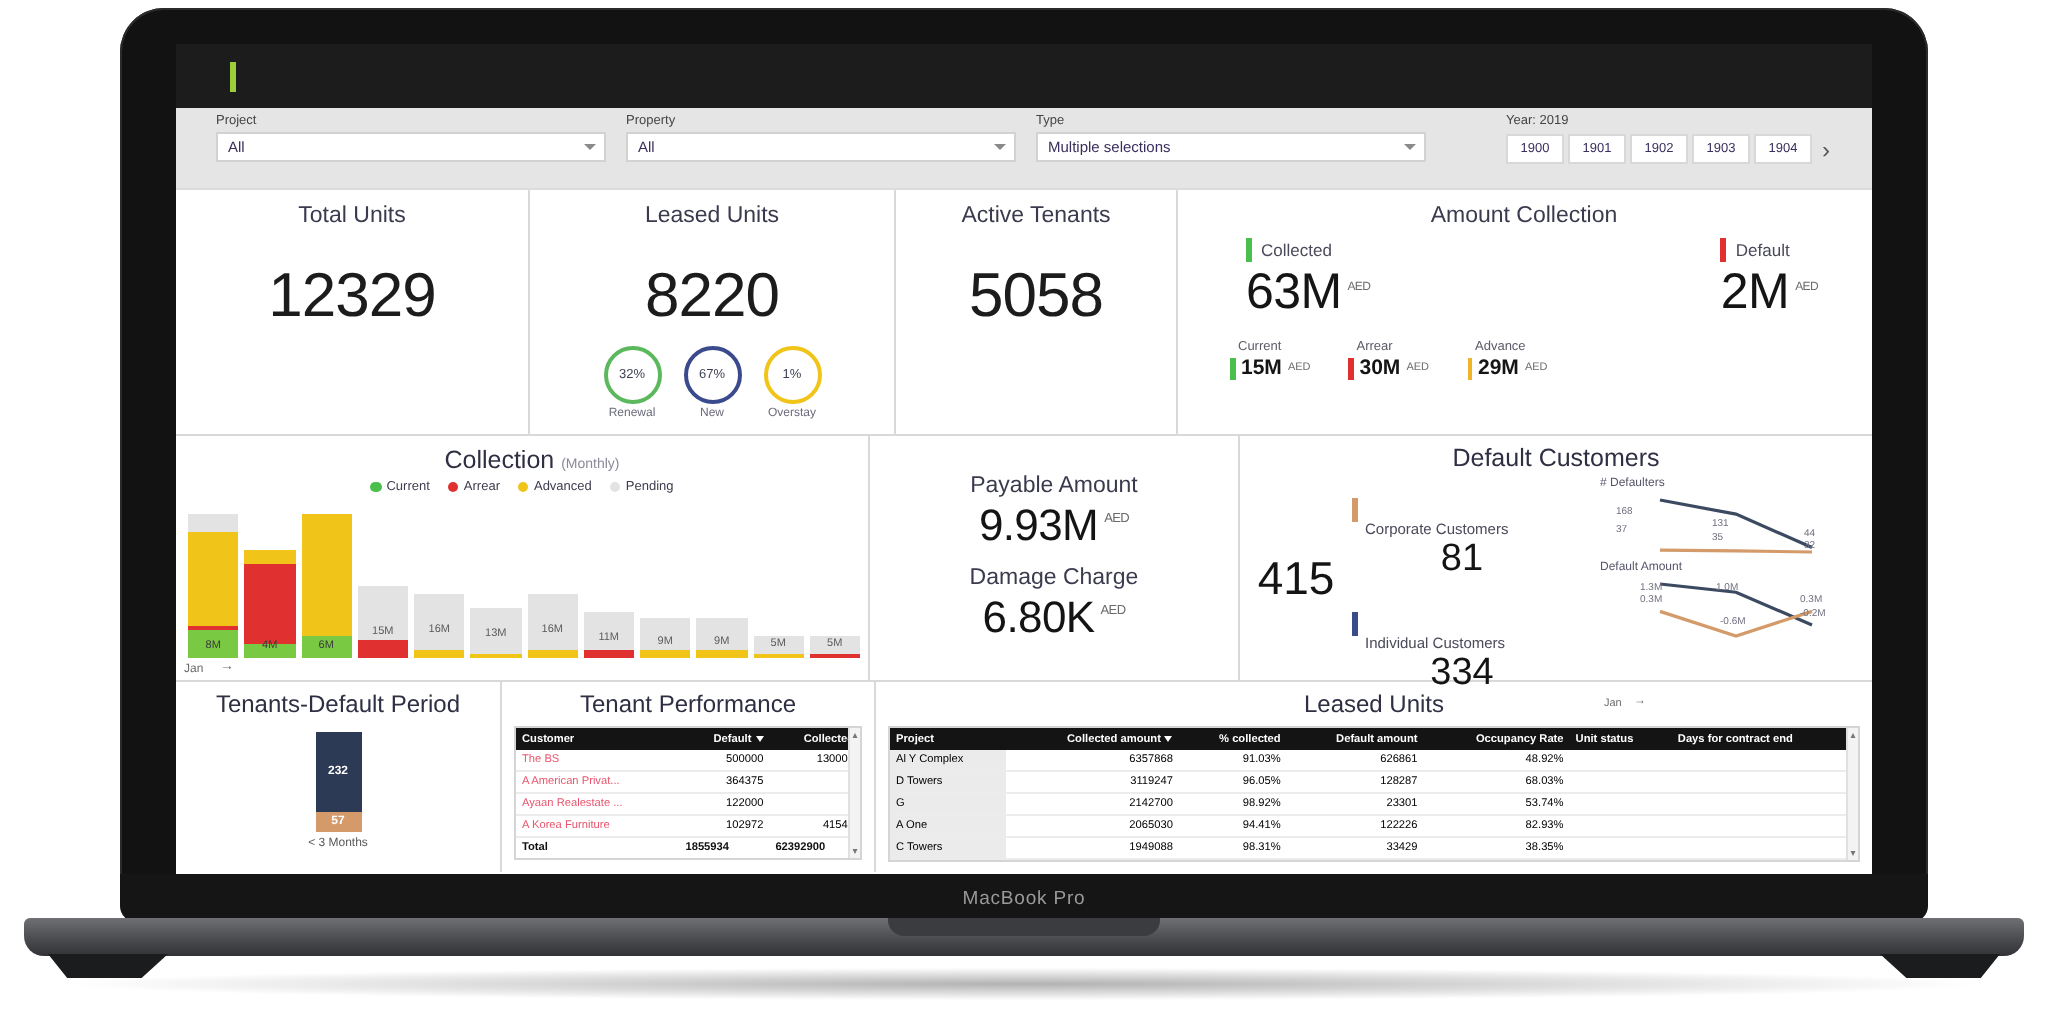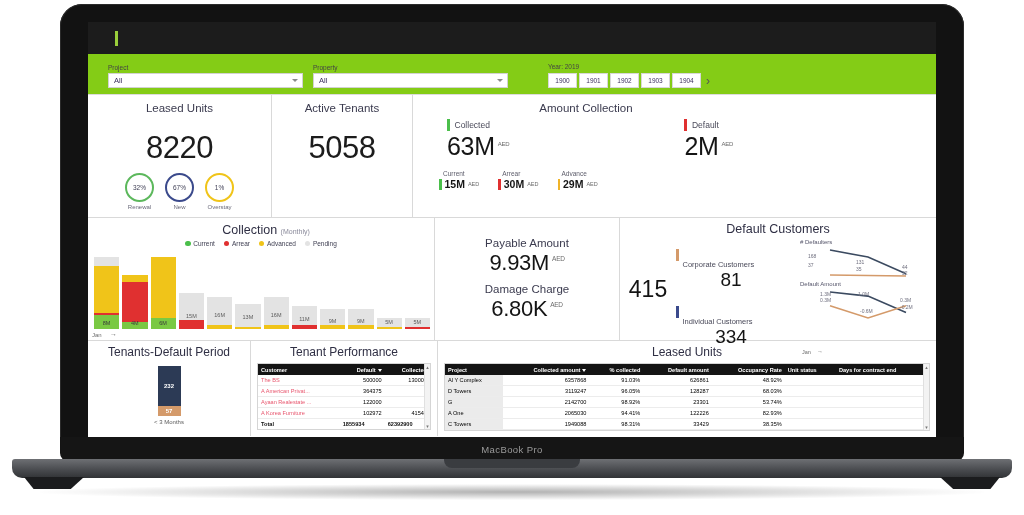--- a/index.html
+++ b/index.html
@@ -60,22 +60,22 @@
   .report { width: 848px; height: 415px; background: #fff; position: relative; }
 
   .titlebar {
     height: 32px; background: #1c1c1c; display: flex; align-items: center;
     padding-left: 13px;
   }
   .title-text { color: #f2f2f2; font-size: 16.5px; letter-spacing: .2px; }
   .title-caret { width: 3px; height: 15px; background: #9ace3b; margin-left: 14px; }
 
   .filterbar {
-    height: 41px; background: #84cc16; border-bottom: 1px solid #dcdcdc;
-    display: flex; align-items: center; padding: 3px 10px 0 10px; gap: 0;
+    height: 41px; background: #e5e5e5; border-bottom: 1px solid #dcdcdc;
+    display: flex; align-items: flex-start; padding: 3px 10px 0 10px; gap: 0;
   }
   .filter { width: 205px; padding-left: 10px; }
   .filter-label { font-size: 6.5px; color: #444; margin-bottom: 2px; }
   .filter-select {
     height: 15px; border: 1px solid #d2d2d2; background: #fff;
     display: flex; align-items: center; justify-content: space-between;
     padding: 0 4px 0 5px; font-size: 7.5px; color: #3b2f5e;
   }
   .chev { width: 0; height: 0; border-left: 3px solid transparent; border-right: 3px solid transparent;
           border-top: 3.2px solid #8a8a8a; }
@@ -215,35 +215,46 @@
             <span class="chev"></span>
           </div>
         </div>
         <div class="filter">
           <div class="filter-label">Property</div>
           <div class="filter-select">
             <span>All</span>
             <span class="chev"></span>
           </div>
         </div>
+        <div class="filter">
+          <div class="filter-label">Type</div>
+          <div class="filter-select">
+            <span>Multiple selections</span>
+            <span class="chev"></span>
+          </div>
+        </div>
         <div class="year-block">
           <div class="year-label">Year: 2019</div>
           <div class="year-row">
             <div class="year-btn">1900</div>
             <div class="year-btn">1901</div>
             <div class="year-btn">1902</div>
             <div class="year-btn">1903</div>
             <div class="year-btn">1904</div>
             <div class="year-next">›</div>
           </div>
         </div>
       </div>
 
       <div class="kpi-row">
 
+        <div class="kpi-cell c-total">
+          <div class="kpi-title">Total Units</div>
+          <div class="kpi-value">12329</div>
+        </div>
 
         <div class="kpi-cell c-leased">
           <div class="kpi-title">Leased Units</div>
           <div class="kpi-value">8220</div>
           <div class="donuts">
             <div class="donut">
               <div class="ring" id="ring0" style="border-color: rgb(92, 184, 92);">32%</div>
               <div class="ring-lbl">Renewal</div>
             </div>
             <div class="donut">

